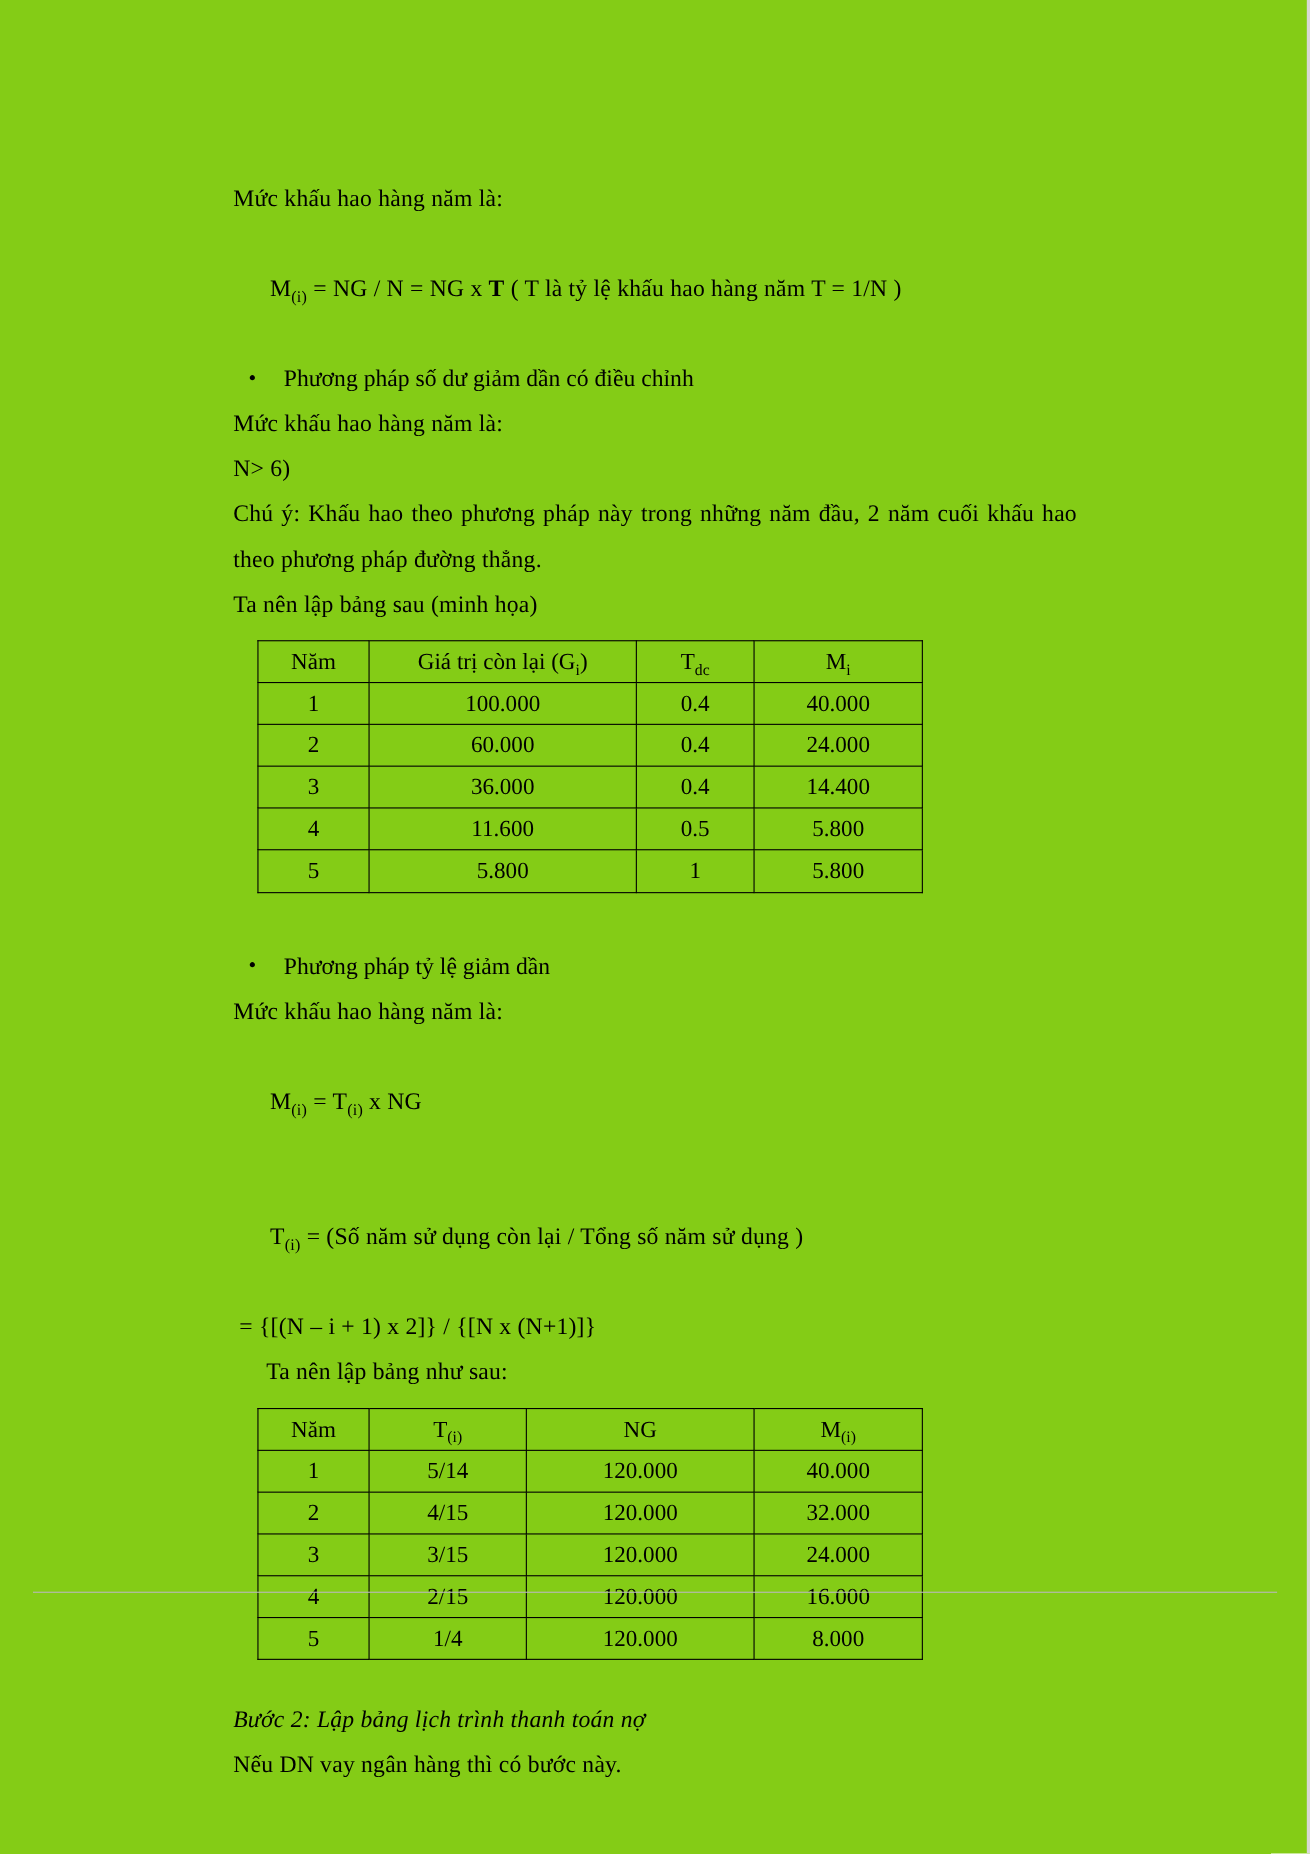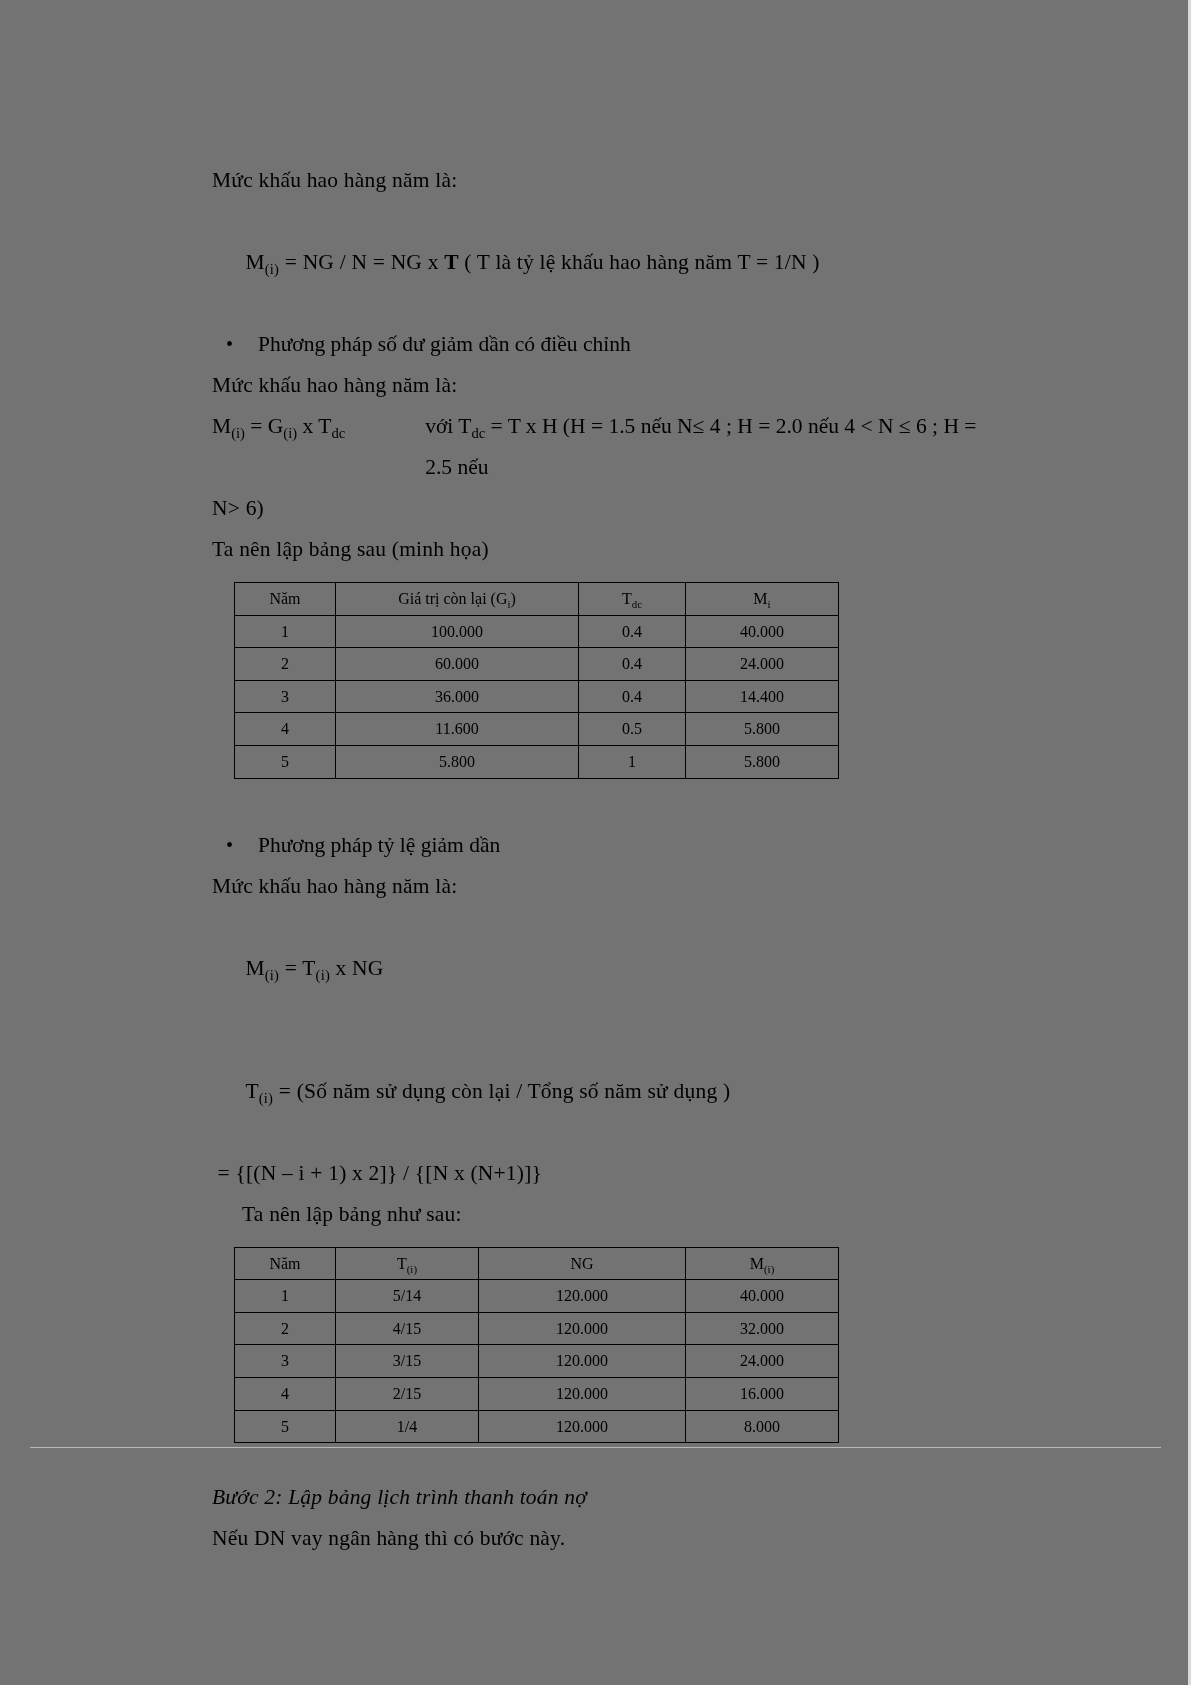--- a/index.html
+++ b/index.html
@@ -12,21 +12,21 @@
     height: 1685px;
     position: relative;
     font-family: "Liberation Serif", serif;
     color: #000000;
   }
   .page {
     position: absolute;
     left: 0; top: 0;
     width: 1191px;
     height: 1685px;
-    background: #737373;
+    background: #84cc16;
     box-sizing: border-box;
   }
   .content {
     position: absolute;
     left: 212px;
     top: 160px;
     width: 767px;
   }
   .line {
     font-size: 21.5px;
@@ -63,21 +63,21 @@
     vertical-align: sub;
     line-height: 0;
   }
   .justify {
     text-align: justify;
     text-justify: inter-word;
   }
   table.doc-table {
     border-collapse: collapse;
     margin: 12px 0 0 22px;
-    font-size: 16px;
+    font-size: 21px;
     border-radius: 30px;
   }
   table.doc-table td, table.doc-table th {
     border: 1.3px solid #000;
     text-align: center;
     font-weight: normal;
     padding: 7px 6px;
     line-height: 1.1;
   }
   table.t1 td.c0, table.t1 th.c0 { width: 88px; }
@@ -123,26 +123,23 @@
       <span>M</span><sub>(i)</sub><span> = NG / N = NG x </span><span class="bold">T</span><span> ( T là tỷ lệ khấu hao hàng năm T = 1/N )</span>
     </div>
 
     <div class="bullet-row">
       <span class="bullet-dot">•</span>
       <span class="bullet-text">Phương pháp số dư giảm dần có điều chỉnh</span>
     </div>
 
     <div class="line">Mức khấu hao hàng năm là:</div>
 
-    <div class="formula-row">
-      <span class="formula-left"><span>M</span><sub>(i)</sub><span> = G</span><sub>(i)</sub><span> x T</span><sub>dc</sub></span>
-      <span class="formula-mid"><span>với T</span><sub>dc</sub><span> = T x H   (H = 1.5 nếu N≤ 4 ; H = 2.0 nếu 4 &lt; N ≤ 6 ; H = 2.5 nếu</span></span>
-    </div>
     <div class="line">N&gt; 6)</div>
 
+    <div class="line justify">Chú ý: Khấu hao theo phương pháp này trong những năm đầu, 2 năm cuối khấu hao theo phương pháp đường thẳng.</div>
 
     <div class="line">Ta nên lập bảng sau (minh họa)</div>
 
     <table class="doc-table t1">
       <thead>
         <tr>
           <th class="c0">Năm</th>
           <th class="c1"><span>Giá trị còn lại (G</span><sub>i</sub><span>)</span></th>
           <th class="c2"><span>T</span><sub>dc</sub></th>
           <th class="c3"><span>M</span><sub>i</sub></th>

